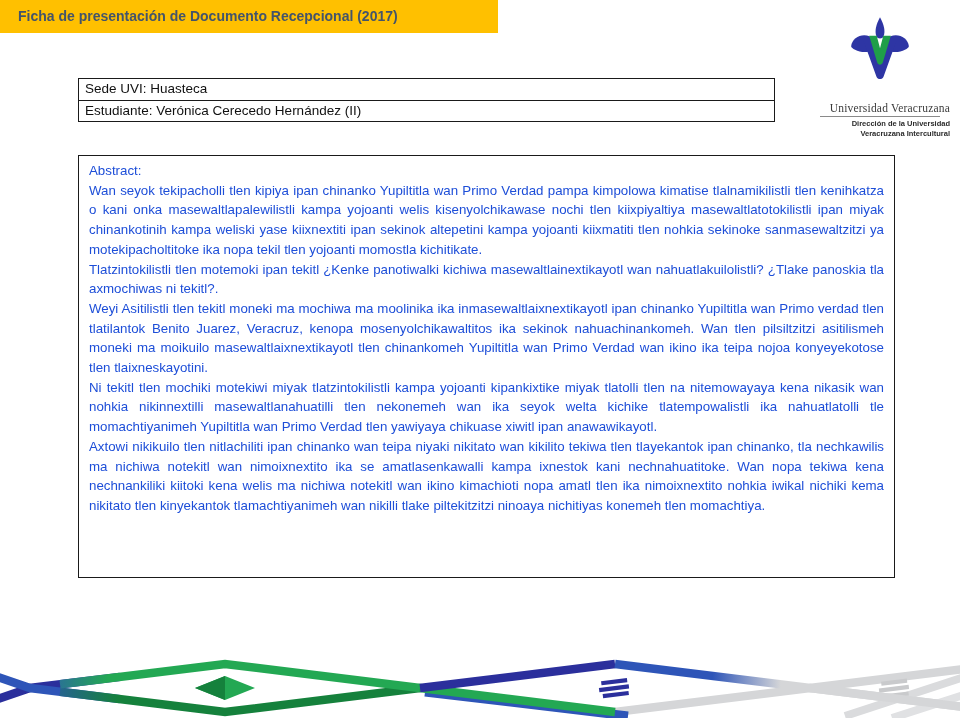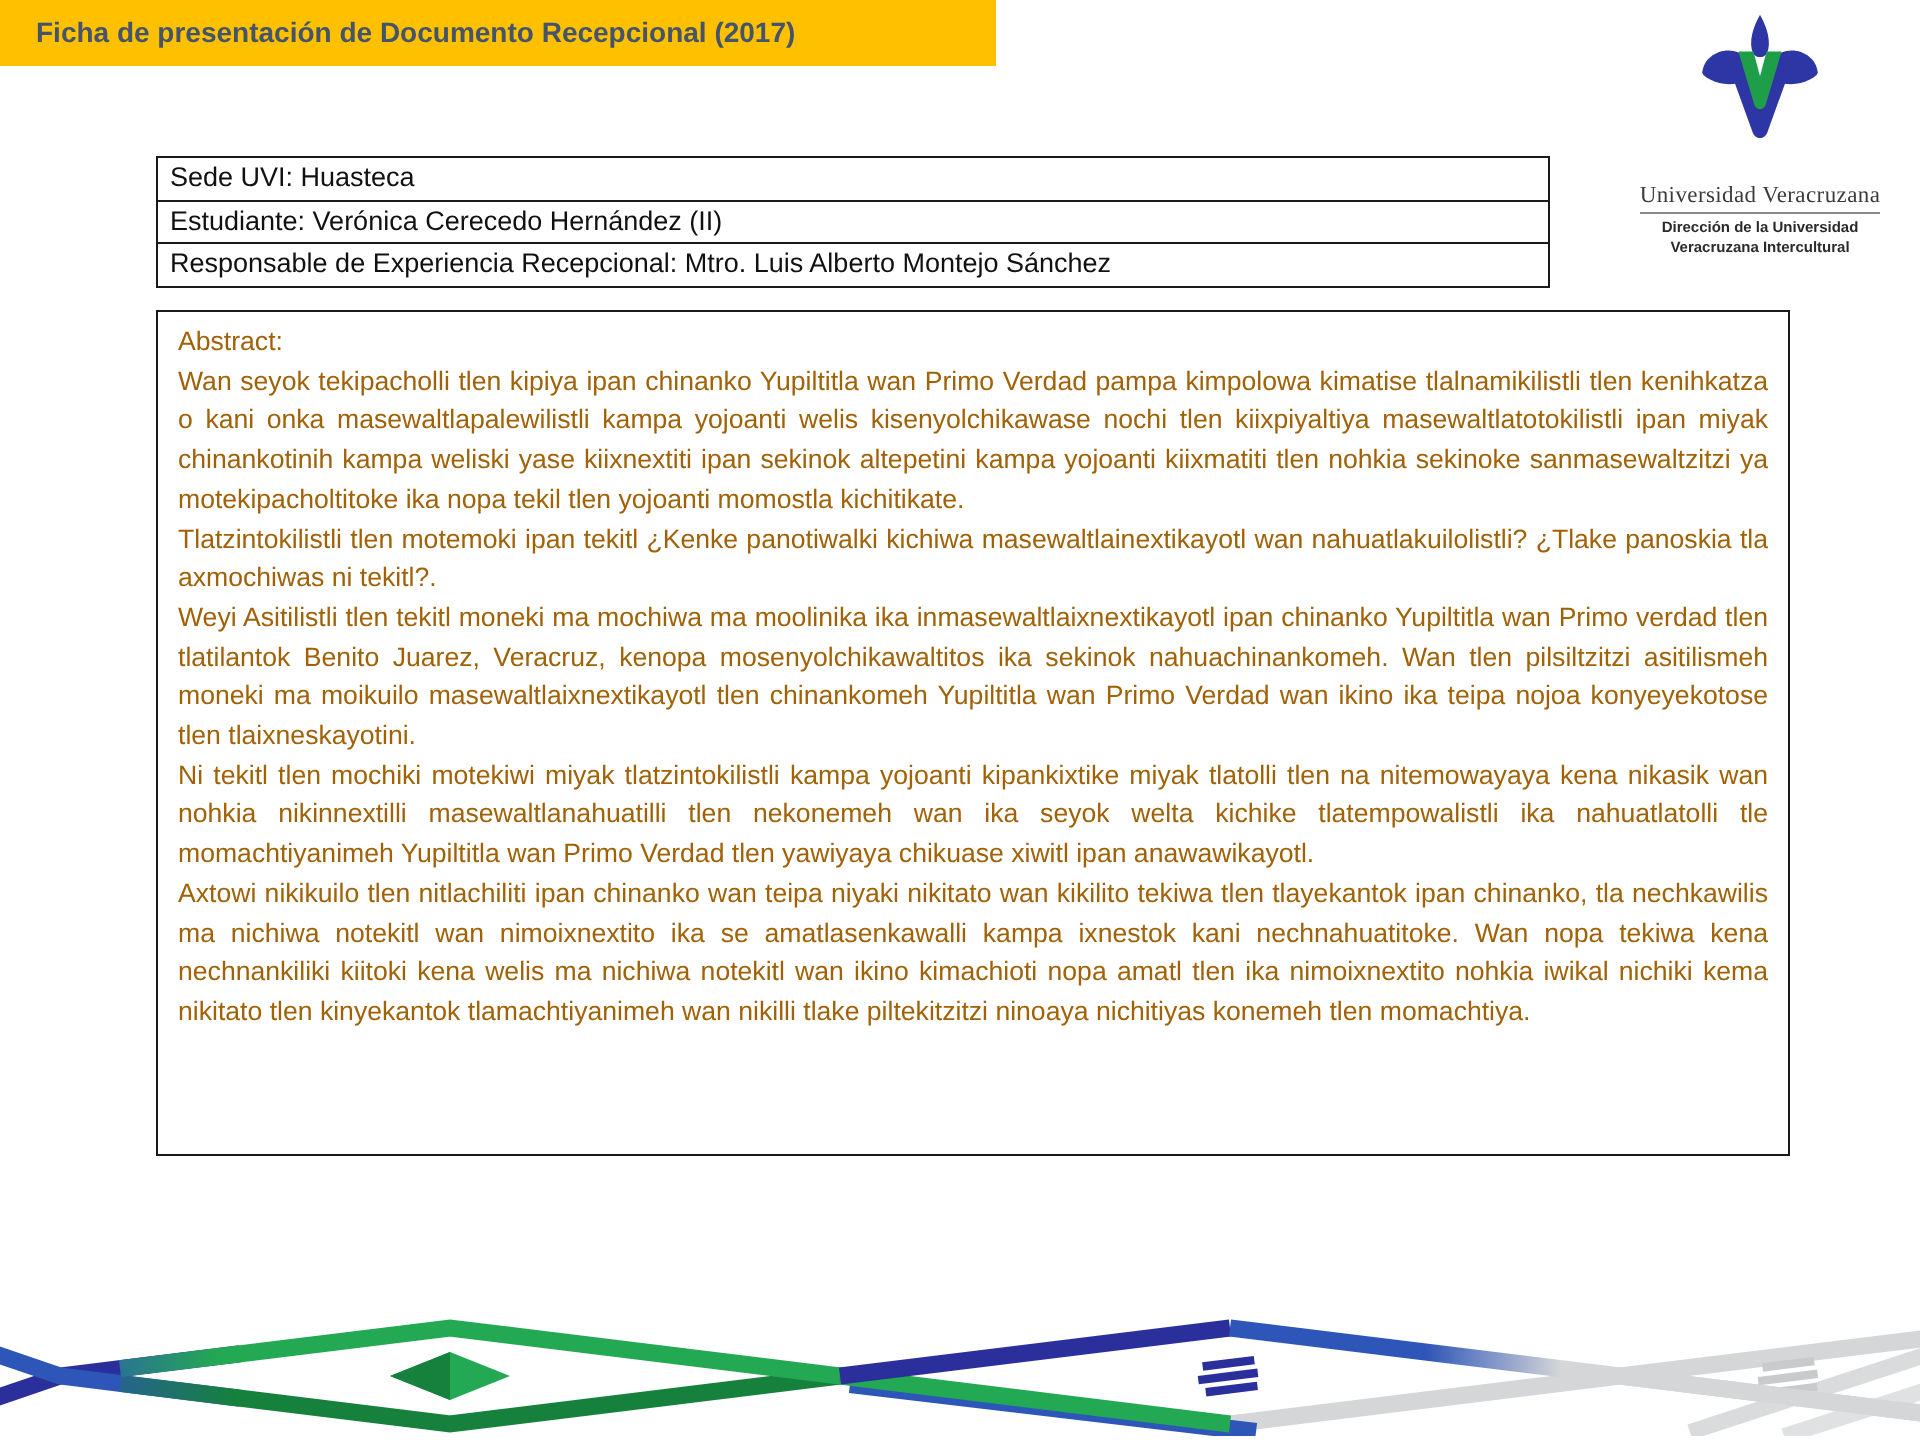--- a/index.html
+++ b/index.html
@@ -14,42 +14,42 @@
     width:960px;height:720px;position:relative;background:#ffffff;
     font-family:"Liberation Sans","DejaVu Sans",sans-serif;overflow:hidden;
   }
   .header-banner{
     position:absolute;top:0;left:0;width:498px;height:33px;
     background:var(--header-bg);color:var(--header-text);
     font-size:14px;font-weight:bold;line-height:33px;padding-left:18px;
     box-sizing:border-box;white-space:nowrap;
   }
   .logo-block{
-    position:absolute;top:6px;right:10px;width:140px;text-align:center;
+    position:absolute;top:16px;right:10px;width:140px;text-align:right;
   }
   .logo-block svg{display:block;margin:0 auto;}
   .logo-institution{
     font-family:"Liberation Serif","DejaVu Serif",serif;
     font-size:11.5px;color:#3b3b3b;letter-spacing:.2px;margin-top:2px;white-space:nowrap;
   }
   .logo-divider{border:none;border-top:1px solid #8a8a8a;margin:2px 10px 2px 10px;}
   .logo-dept{font-size:7.5px;font-weight:bold;color:#2b2b2b;line-height:9.5px;}
   .info-table{
     position:absolute;left:78px;top:78px;width:697px;box-sizing:border-box;
     border:1.5px solid var(--border-color);background:#fff;
   }
   .info-row{
     height:20.5px;line-height:20.5px;padding-left:6px;font-size:13.5px;color:#111;
     border-bottom:1.5px solid var(--border-color);white-space:nowrap;overflow:hidden;
   }
   .info-row:last-child{border-bottom:none;}
   .abstract-box{
     position:absolute;left:78px;top:155px;width:817px;height:423px;box-sizing:border-box;
     border:1.5px solid var(--border-color);padding:5px 10px 0 10px;
-    font-size:13.3px;line-height:19.7px;color:#a16207;text-align:justify;overflow:hidden;
+    font-size:13.3px;line-height:19.7px;color:#1d4ed8;text-align:justify;overflow:hidden;
     background:#fff;
   }
   .abstract-box p{margin:0;}
   .footer-art{position:absolute;left:0;bottom:2px;width:960px;height:62px;}
 </style>
 </head>
 <body>
 
 <div class="header-banner">
   <span>Ficha de presentación de Documento Recepcional (2017)</span>
@@ -72,21 +72,20 @@
   <hr class="logo-divider">
   <div class="logo-dept">
     <div>Dirección de la Universidad</div>
     <div>Veracruzana Intercultural</div>
   </div>
 </div>
 
 <div class="info-table">
     <div class="info-row">Sede UVI: Huasteca</div>
     <div class="info-row">Estudiante: Verónica Cerecedo Hernández (II)</div>
-    <div class="info-row">Responsable de Experiencia Recepcional: Mtro. Luis Alberto Montejo Sánchez</div>
   </div>
 
 <div class="abstract-box">
   <p>Abstract:</p>
   <div>
       <p>Wan seyok tekipacholli  tlen kipiya ipan chinanko  Yupiltitla wan Primo Verdad  pampa kimpolowa kimatise tlalnamikilistli tlen kenihkatza o kani onka masewaltlapalewilistli kampa yojoanti welis kisenyolchikawase nochi tlen kiixpiyaltiya masewaltlatotokilistli ipan miyak chinankotinih  kampa weliski yase kiixnextiti ipan sekinok altepetini  kampa yojoanti kiixmatiti tlen nohkia sekinoke sanmasewaltzitzi ya motekipacholtitoke ika nopa tekil tlen yojoanti momostla kichitikate.</p>
       <p>Tlatzintokilistli tlen motemoki ipan tekitl ¿Kenke panotiwalki kichiwa masewaltlainextikayotl wan nahuatlakuilolistli? ¿Tlake panoskia tla axmochiwas ni tekitl?.</p>
       <p>Weyi Asitilistli tlen tekitl moneki ma mochiwa ma moolinika ika inmasewaltlaixnextikayotl ipan chinanko Yupiltitla wan Primo verdad tlen tlatilantok   Benito Juarez, Veracruz, kenopa mosenyolchikawaltitos ika sekinok nahuachinankomeh. Wan tlen pilsiltzitzi asitilismeh moneki ma moikuilo masewaltlaixnextikayotl tlen chinankomeh Yupiltitla wan Primo Verdad wan ikino ika teipa nojoa konyeyekotose tlen tlaixneskayotini.</p>
       <p>Ni tekitl tlen mochiki motekiwi miyak tlatzintokilistli kampa yojoanti kipankixtike miyak tlatolli tlen na nitemowayaya kena nikasik wan nohkia nikinnextilli masewaltlanahuatilli tlen nekonemeh wan ika seyok welta kichike tlatempowalistli ika nahuatlatolli tle momachtiyanimeh Yupiltitla wan Primo Verdad tlen yawiyaya chikuase xiwitl ipan anawawikayotl.</p>
       <p>Axtowi nikikuilo tlen nitlachiliti ipan chinanko wan teipa niyaki nikitato wan kikilito  tekiwa tlen tlayekantok ipan chinanko,  tla nechkawilis ma nichiwa notekitl wan nimoixnextito ika se amatlasenkawalli kampa ixnestok kani nechnahuatitoke.  Wan nopa tekiwa kena nechnankiliki kiitoki kena welis ma nichiwa notekitl  wan ikino kimachioti nopa amatl tlen ika nimoixnextito nohkia iwikal nichiki kema nikitato tlen kinyekantok tlamachtiyanimeh wan nikilli tlake piltekitzitzi ninoaya nichitiyas konemeh tlen momachtiya.</p>

